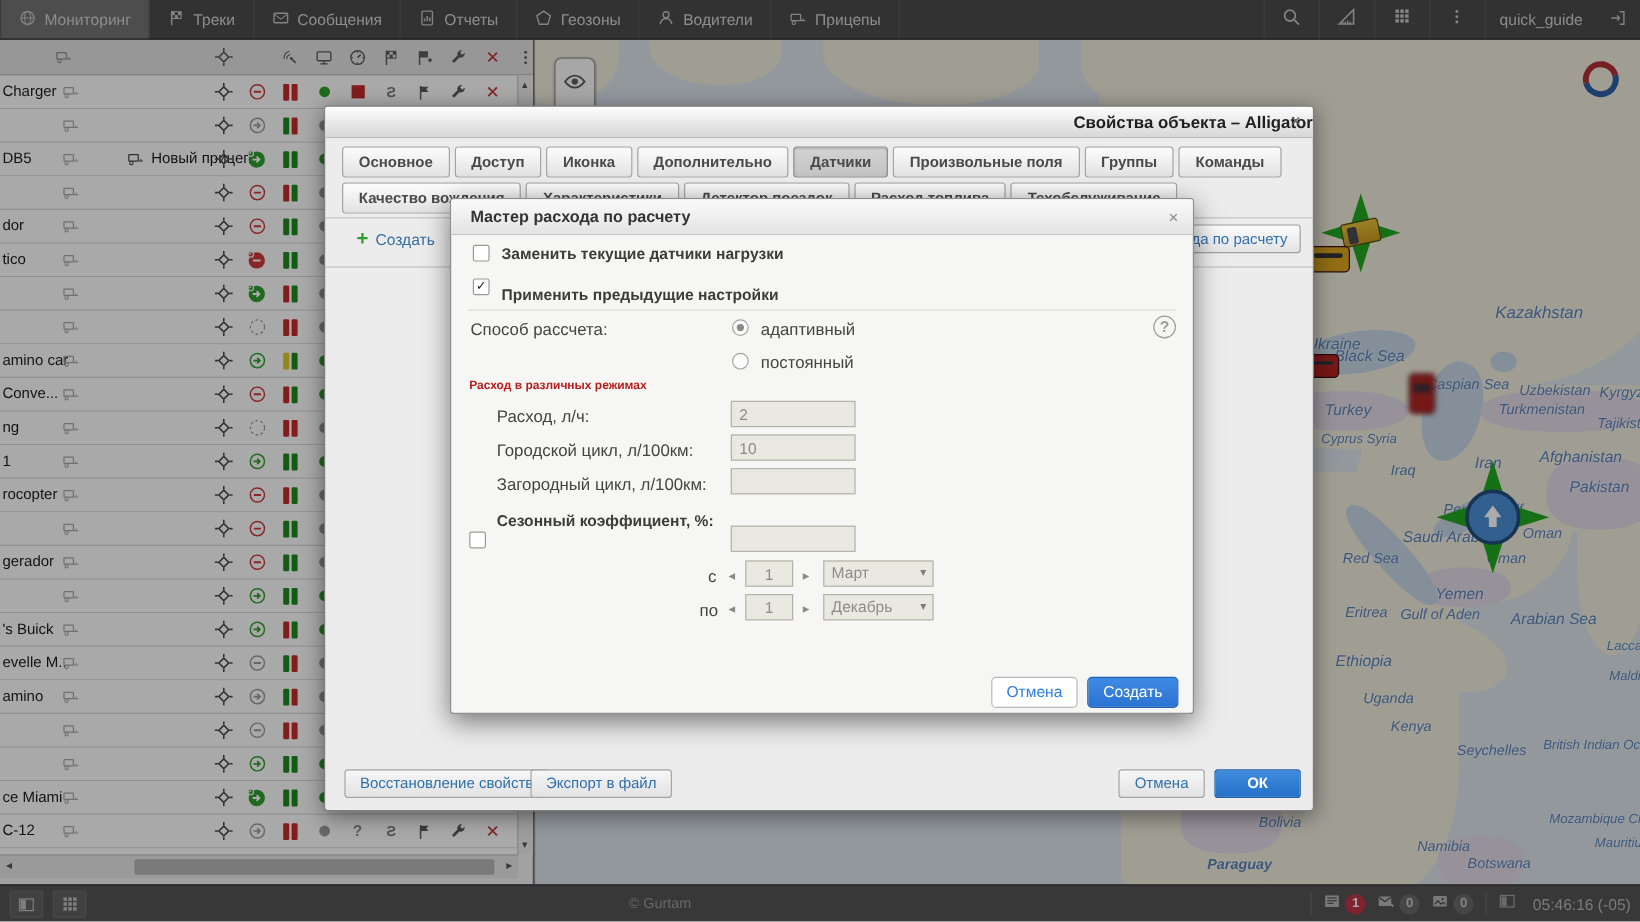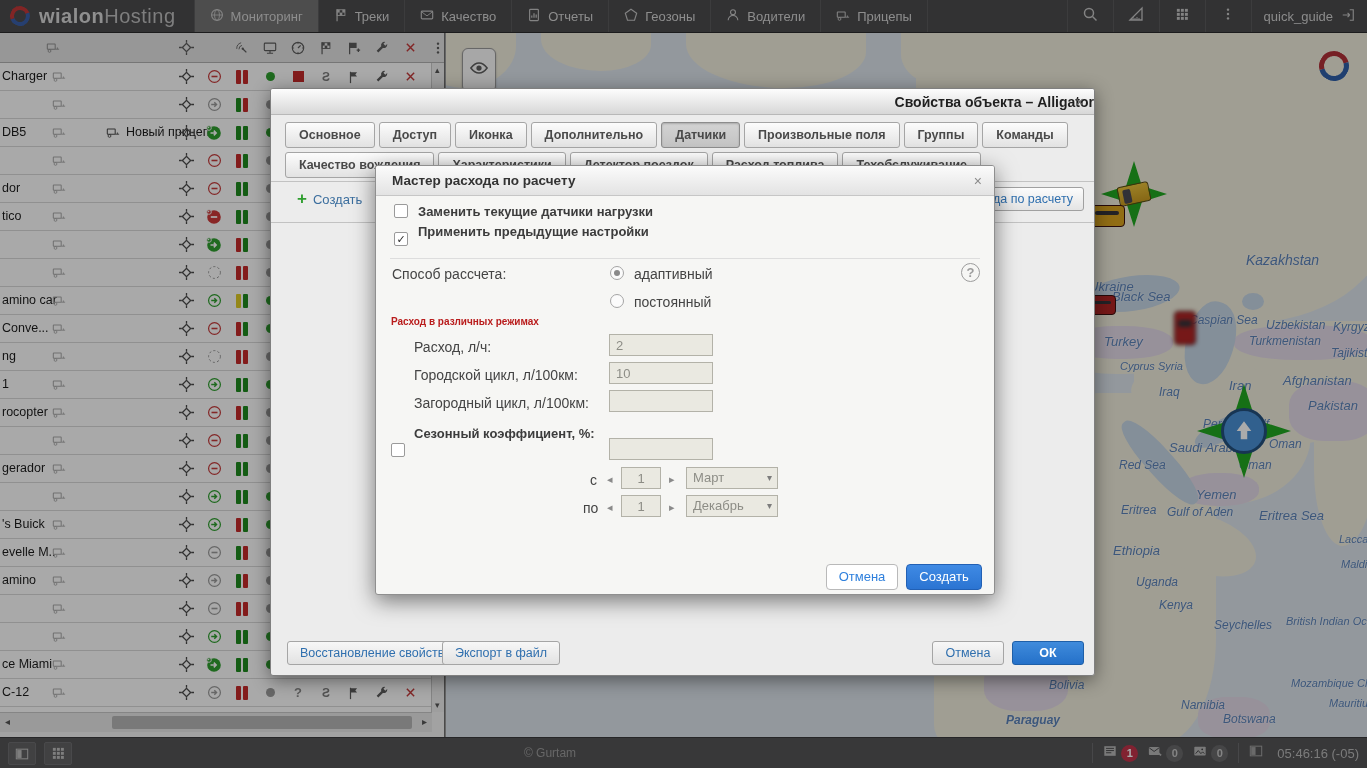--- a/index.html
+++ b/index.html
@@ -12,21 +12,21 @@
 .logo-mark{width:20px;height:20px;border-radius:50%;border:4px solid;border-color:#c03838 #3a5fa8 #3a5fa8 #c03838;transform:rotate(25deg);margin-right:9px}
 .logo-txt{font-size:20px;color:#d6d6d6;letter-spacing:.5px;white-space:nowrap}
 .logo-txt b{font-weight:700}
 .logo-txt i{font-style:normal;font-weight:100;color:#bdbdbd}
 #tb-tabs{display:flex;align-items:stretch}
 .tb-tab{display:flex;align-items:center;gap:7px;padding:0 15px;color:#d2d2d2;font-size:13px;border-left:1px solid #5a5a5c;cursor:pointer;white-space:nowrap}
 .tb-tab:last-child{border-right:1px solid #5a5a5c}
 .tb-tab.active{background:#737373}
 #tb-right{margin-left:auto;display:flex;align-items:stretch}
 .tb-cell{display:flex;align-items:center;justify-content:center;width:46px;border-left:1px solid #5a5a5c;cursor:pointer}
-.tb-user{width:auto;padding:0 12px;gap:8px;color:#cfcfcf;font-size:13px}
+.tb-user{width:auto;padding:0 12px;gap:22px;color:#cfcfcf;font-size:13px}
 
 
 #sidebar{position:absolute;left:0;top:33px;width:445px;height:704px;background:#f2f2f2;border-right:1px solid #6f6f6f;overflow:hidden}
 #sb-header{position:relative;height:30px;background:#e2e2e2;border-bottom:1px solid #b0b0b0}
 .sb-trailer{position:absolute;left:46px;top:7px}
 .iconrow{position:absolute;left:172px;top:0;height:100%;display:flex;align-items:center}
 .iconrow .cell{width:28px;display:flex;align-items:center;justify-content:center}
 #unit-list{position:relative;height:649px;overflow:hidden;background:#fff}
 .sb-row{position:relative;height:28px;border-bottom:1px solid #d7d7d7;background:#fdfdfd}
 .sb-name{position:absolute;left:2px;top:6px;font-size:12.5px;color:#1c1c1c;white-space:nowrap}
@@ -117,24 +117,20 @@
 .wz-btn{position:absolute;top:398px;height:26px;line-height:24px;text-align:center;border-radius:4px;font-size:13px;cursor:pointer}
 #wz-cancel{right:96px;width:72px;background:#fff;border:1px solid #b9b9b9;color:#2f80dd}
 #wz-create{right:12px;width:76px;background:linear-gradient(#3f8ae4,#2b74d2);border:1px solid #2260b4;color:#fff}
 </style>
 </head>
 <body>
 
 <div id="app">
 
   <header id="topbar">
-    <div class="logo">
-      <span class="logo-mark"></span>
-      <span class="logo-txt"><b>wialon</b><i>Hosting</i></span>
-    </div>
     <nav id="tb-tabs">
         <div class="tb-tab active">
           <span><svg width="14" height="14" viewBox="0 0 16 16" fill="none" xmlns="http://www.w3.org/2000/svg">
               <circle cx="8" cy="8" r="6.2" stroke="#c4c4c4" stroke-width="1.3"></circle>
               <ellipse cx="8" cy="8" rx="2.8" ry="6.2" stroke="#c4c4c4"></ellipse>
               <path d="M1.8 8h12.4" stroke="#c4c4c4"></path>
             </svg></span>
           <span>Мониторинг</span>
         </div>
         <div class="tb-tab">
@@ -145,21 +141,21 @@
               <rect x="9.5" y="2" width="3" height="3.25" fill="#c4c4c4"></rect>
               <rect x="6.5" y="5.25" width="3" height="3.25" fill="#c4c4c4"></rect>
             </svg></span>
           <span>Треки</span>
         </div>
         <div class="tb-tab">
           <span><svg width="14" height="14" viewBox="0 0 16 16" fill="none" xmlns="http://www.w3.org/2000/svg">
               <rect x="1.5" y="3.5" width="13" height="9" rx="1" stroke="#c4c4c4" stroke-width="1.3"></rect>
               <path d="m2 4.5 6 4.5 6-4.5" stroke="#c4c4c4"></path>
             </svg></span>
-          <span>Качество</span>
+          <span>Сообщения</span>
         </div>
         <div class="tb-tab">
           <span><svg width="14" height="14" viewBox="0 0 16 16" fill="none" xmlns="http://www.w3.org/2000/svg">
               <rect x="3" y="1.5" width="10" height="13" rx="1" stroke="#c4c4c4" stroke-width="1.3"></rect>
               <path d="M5.5 11V8.5M8 11V6m2.5 5V7.5" stroke="#c4c4c4" stroke-width="1.4"></path>
             </svg></span>
           <span>Отчеты</span>
         </div>
         <div class="tb-tab">
           <span><svg width="14" height="14" viewBox="0 0 16 16" fill="none" xmlns="http://www.w3.org/2000/svg">
@@ -1533,34 +1529,34 @@
     <div id="map-labels">
         <span class="map-label" style="left: 643px; top: 246px; font-size: 13px;">Ukraine</span>
         <span class="map-label" style="left: 800px; top: 219px; font-size: 14px;">Kazakhstan</span>
         <span class="map-label" style="left: 666px; top: 256px; font-size: 13px;">Black Sea</span>
         <span class="map-label" style="left: 743px; top: 280px; font-size: 12px;">Caspian Sea</span>
         <span class="map-label" style="left: 820px; top: 285px; font-size: 12px;">Uzbekistan</span>
         <span class="map-label" style="left: 887px; top: 287px; font-size: 12px;">Kyrgyzstan</span>
         <span class="map-label" style="left: 658px; top: 301px; font-size: 13px;">Turkey</span>
         <span class="map-label" style="left: 803px; top: 301px; font-size: 12px;">Turkmenistan</span>
         <span class="map-label" style="left: 885px; top: 313px; font-size: 12px;">Tajikistan</span>
-        <span class="map-label" style="left: 674px; top: 327px; font-size: 11px;">Cyprus Syria</span>
+        <span class="map-label" style="left: 655px; top: 327px; font-size: 11px;">Cyprus Syria</span>
         <span class="map-label" style="left: 713px; top: 352px; font-size: 12px;">Iraq</span>
         <span class="map-label" style="left: 783px; top: 345px; font-size: 13px;">Iran</span>
         <span class="map-label" style="left: 837px; top: 340px; font-size: 13px;">Afghanistan</span>
         <span class="map-label" style="left: 862px; top: 365px; font-size: 13px;">Pakistan</span>
         <span class="map-label" style="left: 757px; top: 384px; font-size: 12px;">Persian Gulf</span>
         <span class="map-label" style="left: 723px; top: 407px; font-size: 13px;">Saudi Arabia</span>
         <span class="map-label" style="left: 823px; top: 404px; font-size: 12px;">Oman</span>
         <span class="map-label" style="left: 793px; top: 425px; font-size: 12px;">Oman</span>
         <span class="map-label" style="left: 673px; top: 425px; font-size: 12px;">Red Sea</span>
         <span class="map-label" style="left: 750px; top: 454px; font-size: 13px;">Yemen</span>
         <span class="map-label" style="left: 675px; top: 470px; font-size: 12px;">Eritrea</span>
         <span class="map-label" style="left: 721px; top: 472px; font-size: 12px;">Gulf of Aden</span>
-        <span class="map-label" style="left: 813px; top: 475px; font-size: 13px;">Eritrea Sea</span>
+        <span class="map-label" style="left: 813px; top: 475px; font-size: 13px;">Arabian Sea</span>
         <span class="map-label" style="left: 667px; top: 510px; font-size: 13px;">Ethiopia</span>
         <span class="map-label" style="left: 893px; top: 500px; font-size: 11px;">Laccadive</span>
         <span class="map-label" style="left: 895px; top: 525px; font-size: 11px;">Maldives</span>
         <span class="map-label" style="left: 690px; top: 542px; font-size: 12px;">Uganda</span>
         <span class="map-label" style="left: 713px; top: 565px; font-size: 12px;">Kenya</span>
         <span class="map-label" style="left: 768px; top: 585px; font-size: 12px;">Seychelles</span>
         <span class="map-label" style="left: 840px; top: 582px; font-size: 11px;">British Indian Ocean</span>
         <span class="map-label" style="left: 845px; top: 644px; font-size: 11px;">Mozambique Channel</span>
         <span class="map-label" style="left: 883px; top: 664px; font-size: 11px;">Mauritius</span>
         <span class="map-label" style="left: 735px; top: 665px; font-size: 12px;">Namibia</span>
@@ -1700,21 +1696,21 @@
     <div class="dlg-footer-btn" id="btn-ok">ОК</div>
   </section>
 
   <section id="wizard">
     <div class="wz-title">Мастер расхода по расчету</div>
     <span class="wz-close">×</span>
 
     <span class="cb" style="left:18px;top:38px"></span>
     <span class="cb-label" style="left:42px;top:38px">Заменить текущие датчики нагрузки</span>
     <span class="cb" style="left:18px;top:66px">✓</span>
-    <span class="cb-label" style="left:42px;top:58px">Применить предыдущие настройки</span>
+    <span class="cb-label" style="left:42px;top:72px">Применить предыдущие настройки</span>
 
     <div class="wz-div" style="top:92px"></div>
 
     <span class="plain-label" style="left:16px;top:100px">Способ рассчета:</span>
     <span class="radio sel" style="left:234px;top:100px"></span>
     <span class="plain-label" style="left:258px;top:100px">адаптивный</span>
     <span class="radio" style="left:234px;top:128px"></span>
     <span class="plain-label" style="left:258px;top:128px">постоянный</span>
     <span class="help" style="left:585px;top:97px">?</span>
 

